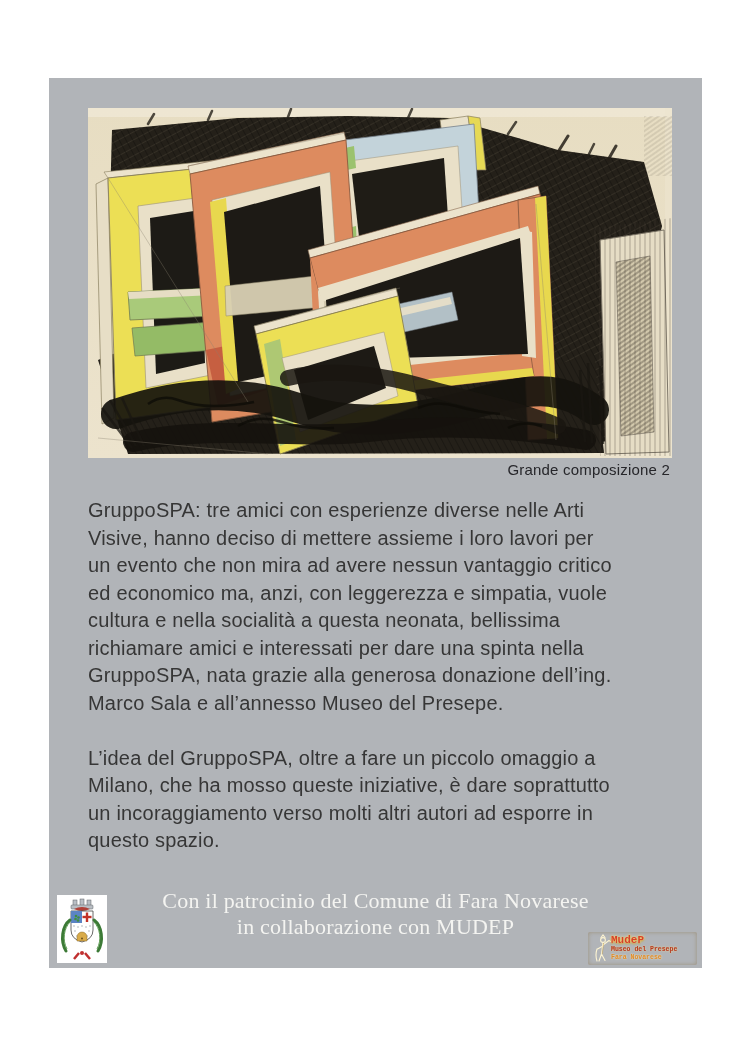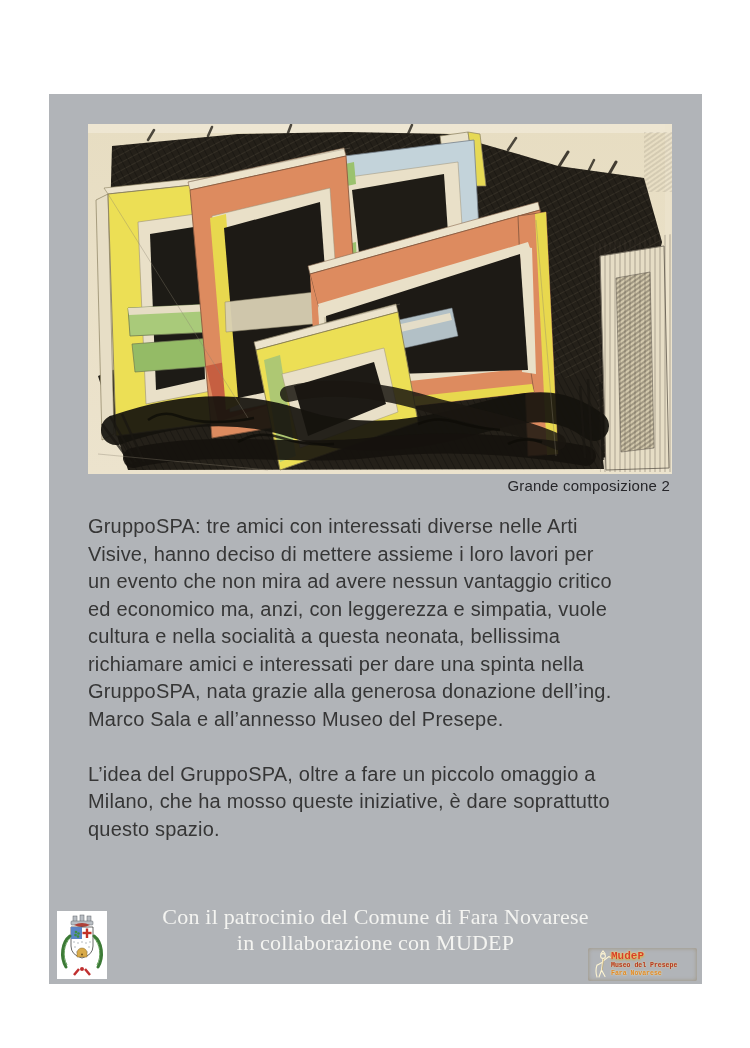--- a/index.html
+++ b/index.html
@@ -1,18 +1,18 @@
 <!DOCTYPE html>
 <html><head>
 <meta charset="utf-8">
 <style>
   html,body{margin:0;padding:0;background:#ffffff;}
   .page{position:relative;width:750px;height:1048px;background:#ffffff;overflow:hidden;
         font-family:"Liberation Sans",sans-serif;}
-  .card{position:absolute;left:49px;top:78px;width:653px;height:890px;background:#b1b4b8;margin-top:16px;}
+  .card{position:absolute;left:49px;top:78px;width:653px;height:890px;background:#b1b4b8;}
   .artwork{position:absolute;left:39px;top:30px;width:584px;height:350px;overflow:hidden;}
   .caption{position:absolute;right:32px;top:383px;font-size:15px;color:#26262a;
            letter-spacing:.2px;white-space:nowrap;}
   .text-block{position:absolute;left:39px;top:419px;width:580px;color:#363636;}
   .text-block .line{font-size:20px;line-height:27.5px;letter-spacing:.2px;white-space:nowrap;}
   .para2{margin-top:27.5px;}
   .patronage{position:absolute;left:0;top:810px;width:653px;text-align:center;
              font-family:"Liberation Serif",serif;color:#f4f4f1;}
   .patronage .pline{font-size:22px;line-height:26px;letter-spacing:.2px;}
   .stemma{position:absolute;left:8px;top:817px;width:50px;height:68px;background:#ffffff;}
@@ -135,32 +135,33 @@
         <path d="M14,300 l30,40 M22,292 l26,46 M34,290 l22,48 M500,255 l4,80 M512,258 l3,78 M492,262 l5,72" stroke="#1a1712" stroke-width="2.5" opacity="0.75" fill="none"></path>
 
         <path d="M10,330 L180,346 M448,96 L468,332 M100,58 L262,24 M166,218 L312,180 M20,70 L160,294" stroke="#8a8170" stroke-width="0.8" opacity="0.45" fill="none"></path>
       </svg>
     </div>
 
     <div class="caption">Grande composizione 2</div>
 
     <div class="text-block">
       <div class="para">
-        <div class="line">GruppoSPA: tre amici con interessati diverse nelle Arti</div>
+        <div class="line">GruppoSPA: tre amici con esperienze diverse nelle Arti</div>
         <div class="line">Visive, hanno deciso di mettere assieme i loro lavori per</div>
         <div class="line">un evento che non mira ad avere nessun vantaggio critico</div>
         <div class="line">ed economico ma, anzi, con leggerezza e simpatia, vuole</div>
         <div class="line">cultura e nella socialità a questa neonata, bellissima</div>
         <div class="line">richiamare amici e interessati per dare una spinta nella</div>
         <div class="line">GruppoSPA, nata grazie alla generosa donazione dell’ing.</div>
         <div class="line">Marco Sala e all’annesso Museo del Presepe.</div>
       </div>
       <div class="para para2">
         <div class="line">L’idea del GruppoSPA, oltre a fare un piccolo omaggio a</div>
         <div class="line">Milano, che ha mosso queste iniziative, è dare soprattutto</div>
+        <div class="line">un incoraggiamento verso molti altri autori ad esporre in</div>
         <div class="line">questo spazio.</div>
       </div>
     </div>
 
     <div class="patronage">
       <div class="pline">Con il patrocinio del Comune di Fara Novarese</div>
       <div class="pline">in collaborazione con MUDEP</div>
     </div>
 
     <div class="stemma">

